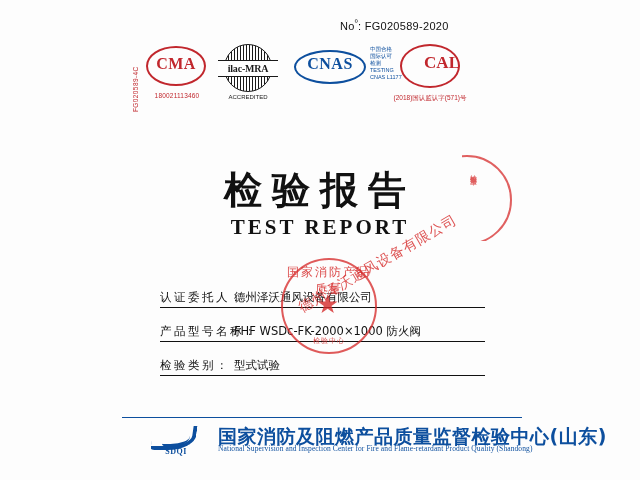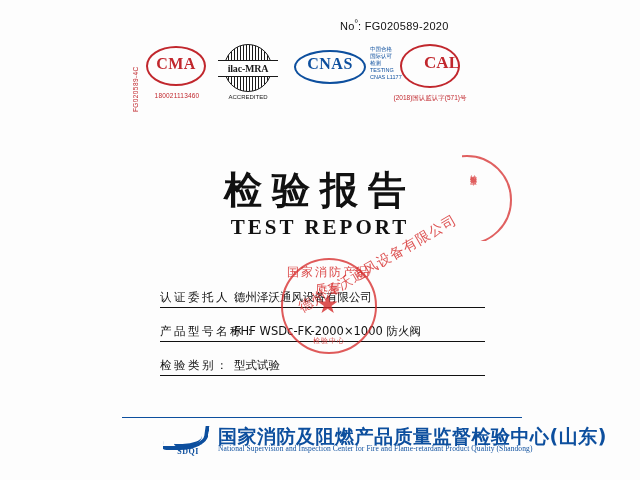--- a/index.html
+++ b/index.html
@@ -399,21 +399,21 @@
   }
   .footer {
     position: absolute;
     top: 424px;
     left: 122px;
     width: 400px;
     height: 42px;
   }
   .sdqi-logo {
     position: absolute;
-    left: 40px;
+    left: 28px;
     top: 2px;
     width: 46px;
     height: 32px;
   }
   .sdqi-swoosh {
     position: absolute;
     top: 0;
     left: 2px;
     width: 40px;
     height: 20px;

